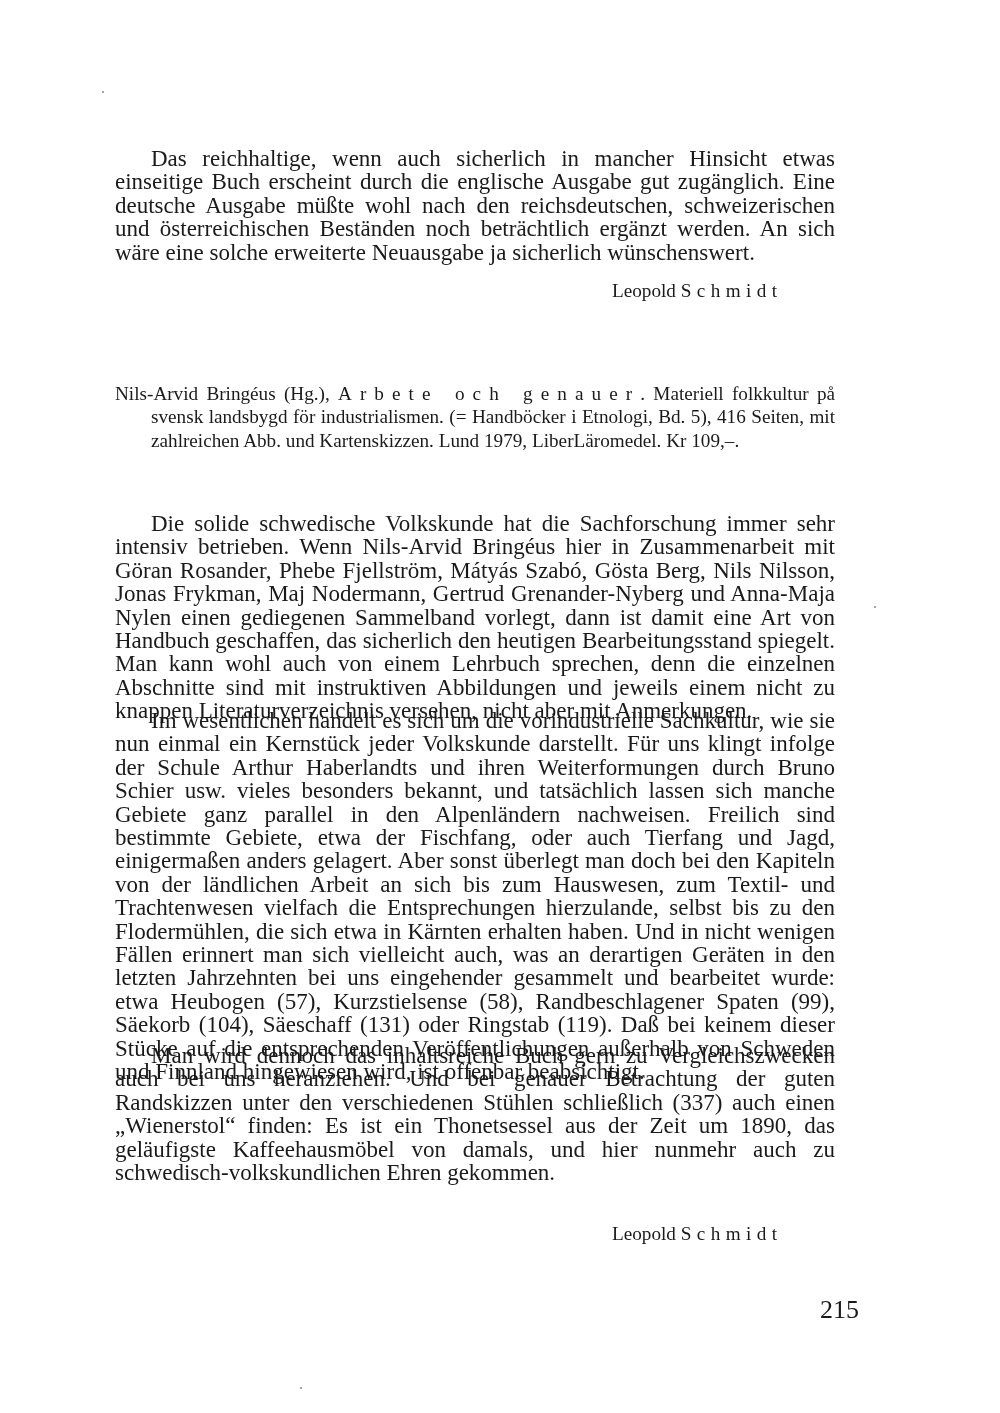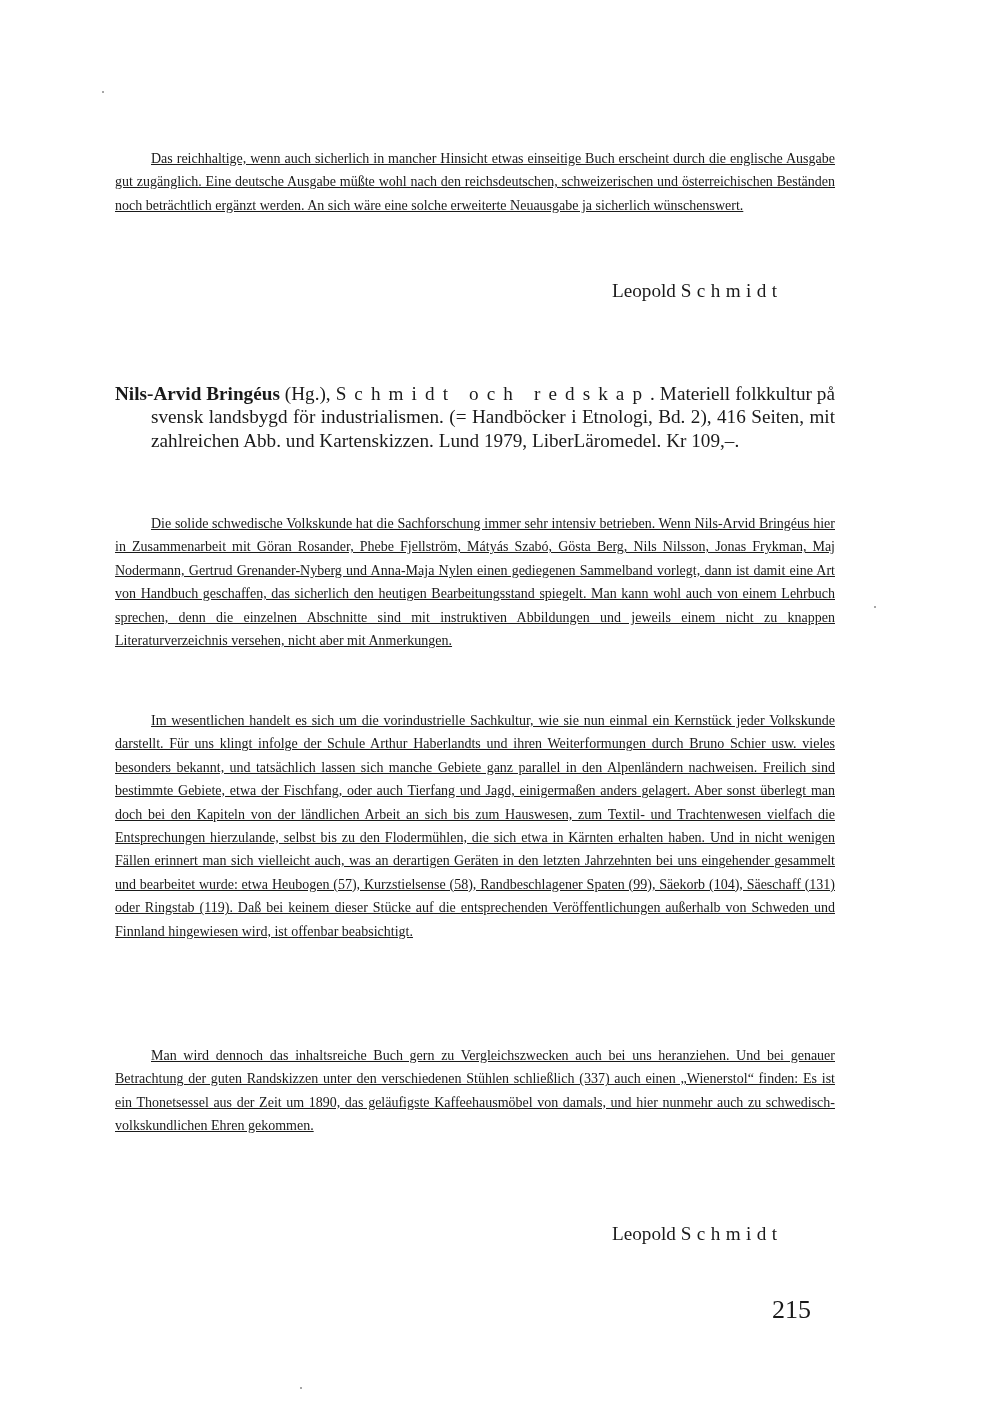--- a/index.html
+++ b/index.html
@@ -4,56 +4,56 @@
 <style>
   html, body { margin: 0; padding: 0; background: #ffffff; }
   body {
     width: 1000px; height: 1413px; position: relative; overflow: hidden;
     font-family: "Liberation Serif", "DejaVu Serif", serif;
     color: #1a1a1a;
   }
   .page { position: absolute; left: 0; top: 0; width: 1000px; height: 1413px; }
   .block {
     position: absolute; left: 115px; width: 720px;
-    font-size: 14px; line-height: 23.4px; text-align: justify; text-decoration: underline;
+    font-size: 23px; line-height: 23.4px; text-align: justify;
   }
   .para { text-indent: 36px; margin: 0; }
   .sig {
     position: absolute; left: 612px; font-size: 19.2px; line-height: 24px;
     white-space: nowrap;
   }
   .spaced { letter-spacing: 0.28em; text-align: center; }
   .entry {
     position: absolute; left: 115px; width: 720px;
     font-size: 19.2px; line-height: 23.4px; text-align: justify;
     padding-left: 36px; text-indent: -36px; box-sizing: border-box;
   }
-  .author { font-weight: bold; }
+  .author { font-weight: normal; }
   .titlewide { letter-spacing: 0.42em; }
   .pageno {
-    position: absolute; left: 772px; top: 1295px; font-size: 26px;
+    position: absolute; left: 820px; top: 1295px; font-size: 26px;
   }
   .speck { position: absolute; width: 2px; height: 2px; background: #888; border-radius: 1px; }
 </style>
 </head>
 <body>
 
 <div class="page">
 
   <div class="block" style="top:147px;">
     <p class="para">Das reichhaltige, wenn auch sicherlich in mancher Hinsicht etwas einseitige Buch erscheint durch die englische Ausgabe gut zugänglich. Eine deutsche Ausgabe müßte wohl nach den reichsdeutschen, schweizerischen und österreichischen Beständen noch beträchtlich ergänzt werden. An sich wäre eine solche erweiterte Neuausgabe ja sicherlich wünschenswert.</p>
   </div>
 
   <div class="sig" style="top:279px;">
     <span>Leopold</span>
     <span class="spaced">Schmidt</span>
   </div>
 
   <div class="entry" style="top:382px;">
-    <span class="author">Nils-Arvid Bringéus</span><span> (Hg.), </span><span class="titlewide">Schmidt och redskap</span><span>. Materiell folkkultur på svensk landsbygd för industrialismen. (= Handböcker i Etnologi, Bd. 2), 416 Seiten, mit zahlreichen Abb. und Kartenskizzen. Lund 1979, LiberLäromedel. Kr 109,–.</span>
+    <span class="author">Nils-Arvid Bringéus</span><span> (Hg.), </span><span class="titlewide">Arbete och genauer</span><span>. Materiell folkkultur på svensk landsbygd för industrialismen. (= Handböcker i Etnologi, Bd. 5), 416 Seiten, mit zahlreichen Abb. und Kartenskizzen. Lund 1979, LiberLäromedel. Kr 109,–.</span>
   </div>
 
   <div class="block" style="top:512px;">
     <p class="para">Die solide schwedische Volkskunde hat die Sachforschung immer sehr intensiv betrieben. Wenn Nils-Arvid Bringéus hier in Zusammenarbeit mit Göran Rosander, Phebe Fjellström, Mátyás Szabó, Gösta Berg, Nils Nilsson, Jonas Frykman, Maj Nodermann, Gertrud Grenander-Nyberg und Anna-Maja Nylen einen gediegenen Sammelband vorlegt, dann ist damit eine Art von Handbuch geschaffen, das sicherlich den heutigen Bearbeitungsstand spiegelt. Man kann wohl auch von einem Lehrbuch sprechen, denn die einzelnen Abschnitte sind mit instruktiven Abbildungen und jeweils einem nicht zu knappen Literaturverzeichnis versehen, nicht aber mit Anmerkungen.</p>
   </div>
 
   <div class="block" style="top:709px;">
     <p class="para">Im wesentlichen handelt es sich um die vorindustrielle Sachkultur, wie sie nun einmal ein Kernstück jeder Volkskunde darstellt. Für uns klingt infolge der Schule Arthur Haberlandts und ihren Weiterformungen durch Bruno Schier usw. vieles besonders bekannt, und tatsächlich lassen sich manche Gebiete ganz parallel in den Alpenländern nachweisen. Freilich sind bestimmte Gebiete, etwa der Fischfang, oder auch Tierfang und Jagd, einigermaßen anders gelagert. Aber sonst überlegt man doch bei den Kapiteln von der ländlichen Arbeit an sich bis zum Hauswesen, zum Textil- und Trachtenwesen vielfach die Entsprechungen hierzulande, selbst bis zu den Flodermühlen, die sich etwa in Kärnten erhalten haben. Und in nicht wenigen Fällen erinnert man sich vielleicht auch, was an derartigen Geräten in den letzten Jahrzehnten bei uns eingehender gesammelt und bearbeitet wurde: etwa Heubogen (57), Kurzstielsense (58), Randbeschlagener Spaten (99), Säekorb (104), Säeschaff (131) oder Ringstab (119). Daß bei keinem dieser Stücke auf die entsprechenden Veröffentlichungen außerhalb von Schweden und Finnland hingewiesen wird, ist offenbar beabsichtigt.</p>
   </div>
 

